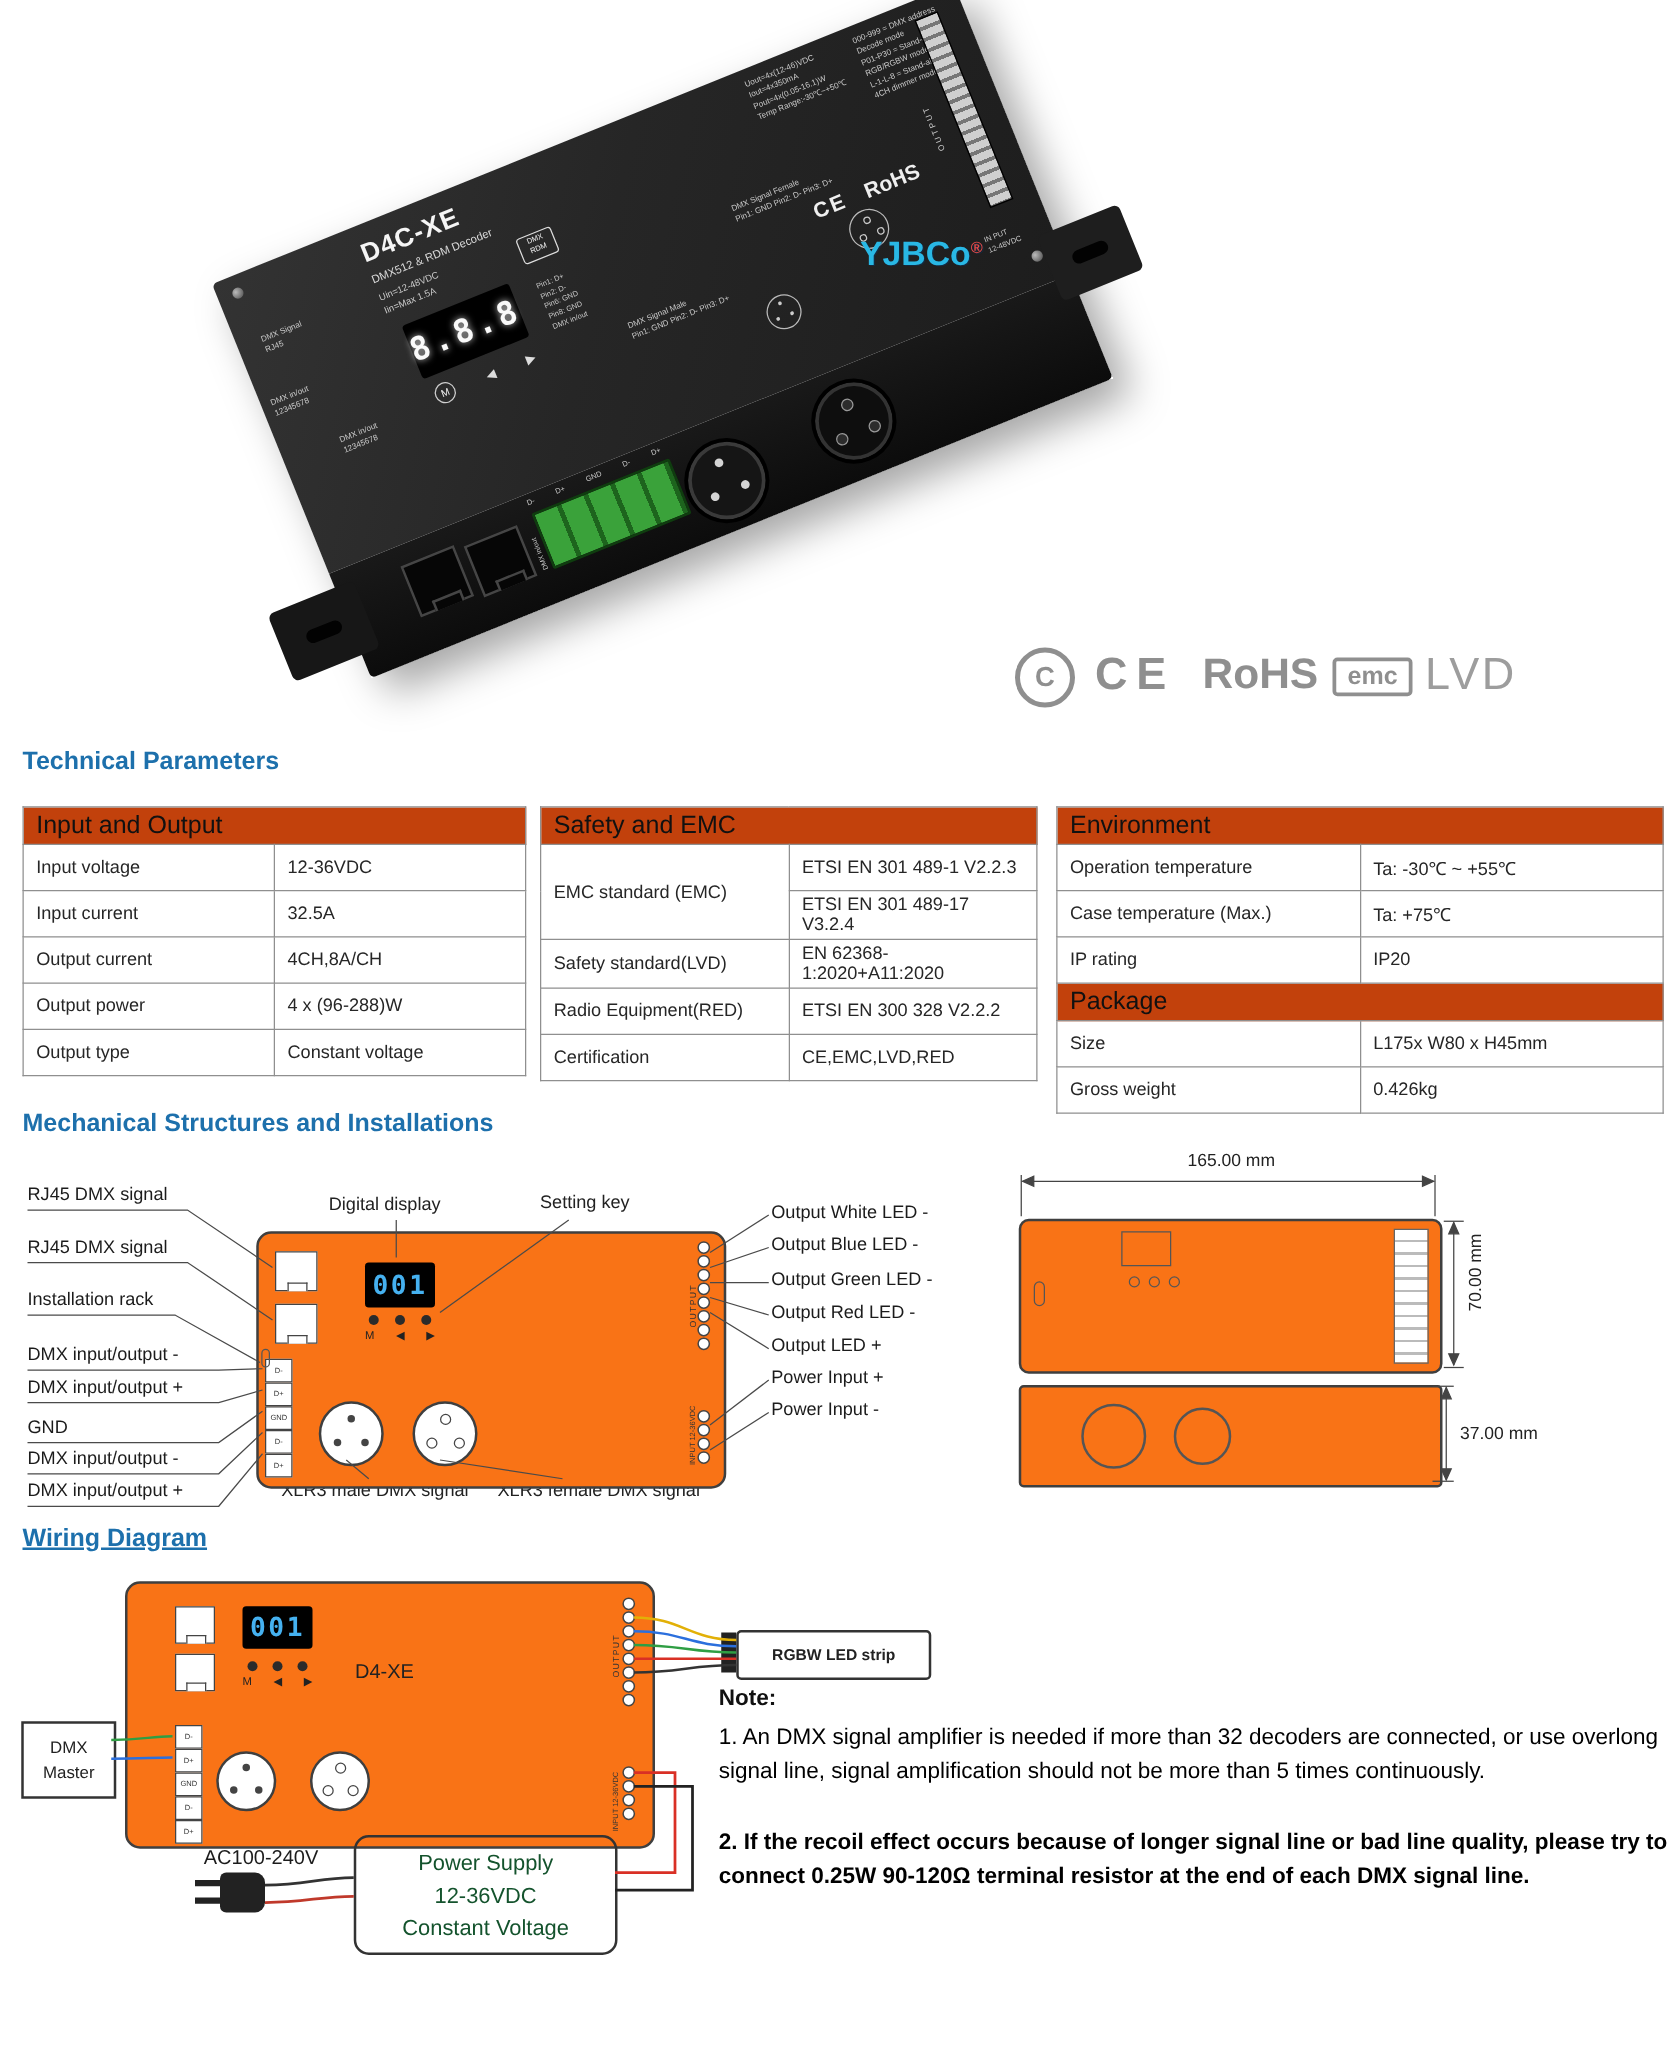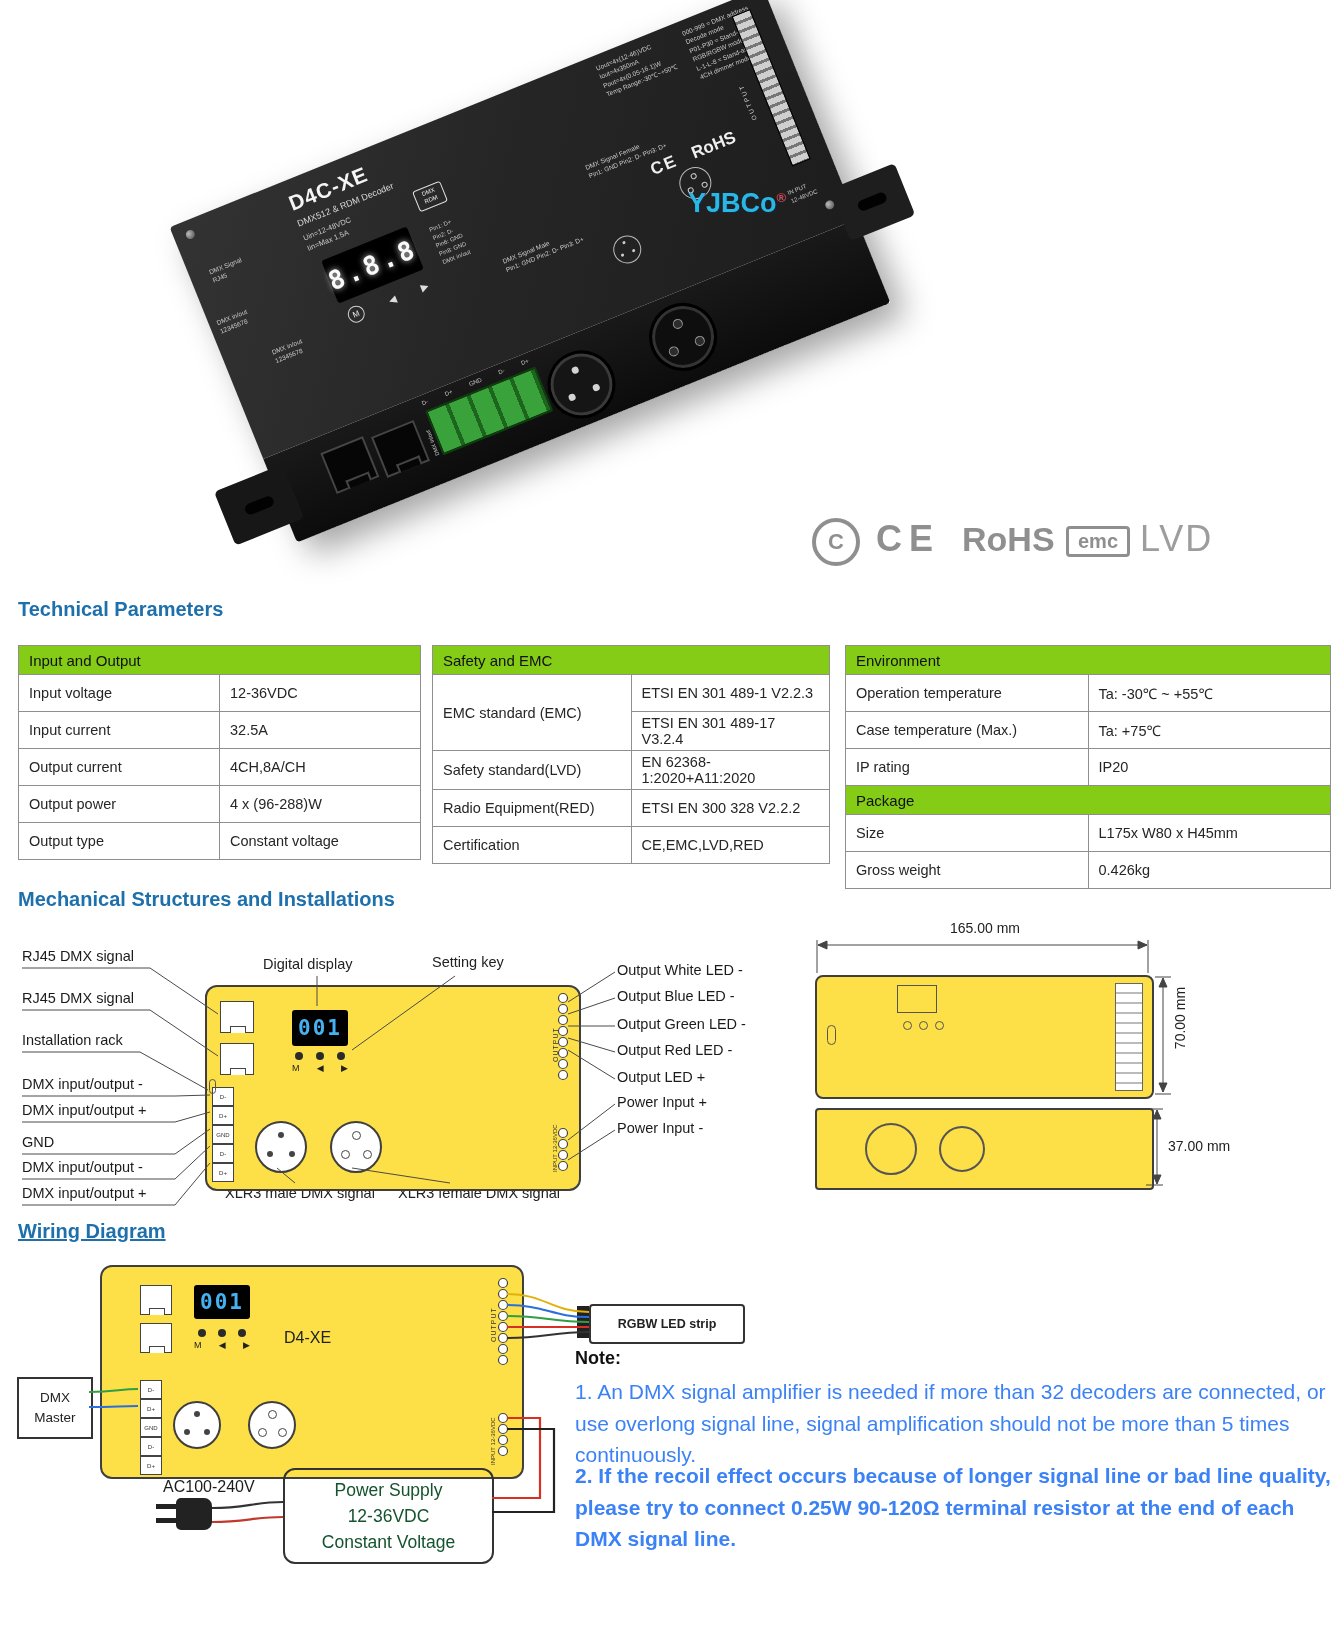--- a/index.html
+++ b/index.html
@@ -4,52 +4,52 @@
 <style>
   html,body{margin:0;padding:0;background:#fff;}
   #page{position:relative;width:1343px;height:1650px;overflow:hidden;background:#fff;
         font-family:"Liberation Sans",sans-serif;color:#222;}
   .abs{position:absolute;}
   .pre{white-space:pre-line;}
   .sec-title{position:absolute;color:#1d70ac;font-size:20px;font-weight:bold;}
   
   table.spec{position:absolute;border-collapse:collapse;table-layout:fixed;background:#fff;}
   table.spec td{border:1px solid #8f8f8f;font-size:14.5px;color:#262626;padding:3px 10px;height:30px;vertical-align:middle;}
-  table.spec tr.band td{background:#84cc16;font-size:15px;color:#111;font-weight:500;height:22px;}
+  table.spec tr.band td{background:#c2410c;font-size:20px;color:#111;font-weight:500;height:22px;}
   
   #device-group{position:absolute;left:210px;top:95px;width:640px;height:340px;
      transform:rotate(-22deg);transform-origin:50% 50%;box-shadow:10px 18px 32px rgba(0,0,0,.35);}
   #top-face{position:absolute;left:0;top:0;width:640px;height:250px;
      background:linear-gradient(125deg,#333 0%,#262626 45%,#1d1d1d 100%);border-radius:4px 4px 0 0;}
   #front-face{position:absolute;left:0;top:250px;width:640px;height:90px;
      background:linear-gradient(#191919,#0c0c0c);border-radius:0 0 4px 4px;}
   .dev-small{color:#c9c9c9;font-size:6.5px;line-height:1.45;}
   .seg{background:#000;font-family:"DejaVu Sans Mono",monospace;font-weight:bold;
        display:flex;align-items:center;justify-content:center;border-radius:3px;letter-spacing:3px;}
   .rj45{position:absolute;border:2px solid #454545;background:#060606;}
   .rj45 .notch{position:absolute;left:25%;bottom:-2px;width:50%;height:7px;background:#060606;border:2px solid #454545;border-bottom:none;}
   .xlr{position:absolute;border-radius:50%;}
   .dot{position:absolute;border-radius:50%;}
   
-  .panel{position:absolute;border:2px solid #3f3f3f;border-radius:12px;background:#fde047;}
+  .panel{position:absolute;border:2px solid #3f3f3f;border-radius:12px;background:#f97316;}
   .drj45{position:absolute;border:1.5px solid #444;background:#fff;}
   .drj45 .notch{position:absolute;left:28%;bottom:-1px;width:44%;height:6px;border:1.5px solid #444;border-bottom:none;background:#fff;}
   .dseg{background:#000;color:#45b1f0;font-family:"DejaVu Sans Mono",monospace;font-weight:bold;
         display:flex;align-items:center;justify-content:center;border-radius:3px;letter-spacing:2px;font-size:21px;}
   .btnrow{position:absolute;display:flex;justify-content:space-between;color:#222;}
   .bdot{width:8px;height:8px;border-radius:50%;background:#2b2b2b;}
   .term{position:absolute;display:flex;flex-direction:column;}
   .term .cell{border:1.2px solid #444;background:#fff;color:#333;font-size:6px;display:flex;align-items:center;justify-content:center;}
   .dxlr{position:absolute;border:2px solid #3f3f3f;border-radius:50%;background:#fff;}
   .pinf{position:absolute;border-radius:50%;}
   .ml{position:absolute;left:22px;font-size:14.5px;color:#1b1b1b;}
   .mr{position:absolute;left:617px;width:140px;text-align:left;font-size:14.5px;color:#1b1b1b;}
   .rot90{transform:rotate(-90deg);transform-origin:0 0;}
   .dimlbl{position:absolute;font-size:14px;color:#222;}
-  .notebox{font-size:21px;line-height:1.5;color:#3b82f6;}
+  .notebox{font-size:18px;line-height:1.5;color:#000000;}
   .cert{color:#8f8f8f;font-weight:bold;}
   svg#lines{position:absolute;left:0;top:0;z-index:6;pointer-events:none;}
   .z7{z-index:7;}
 </style>
 </head>
 <body>
 
 <div id="page">
 
   <div class="abs" id="hero" style="left:0;top:0;width:1343px;height:600px;">

